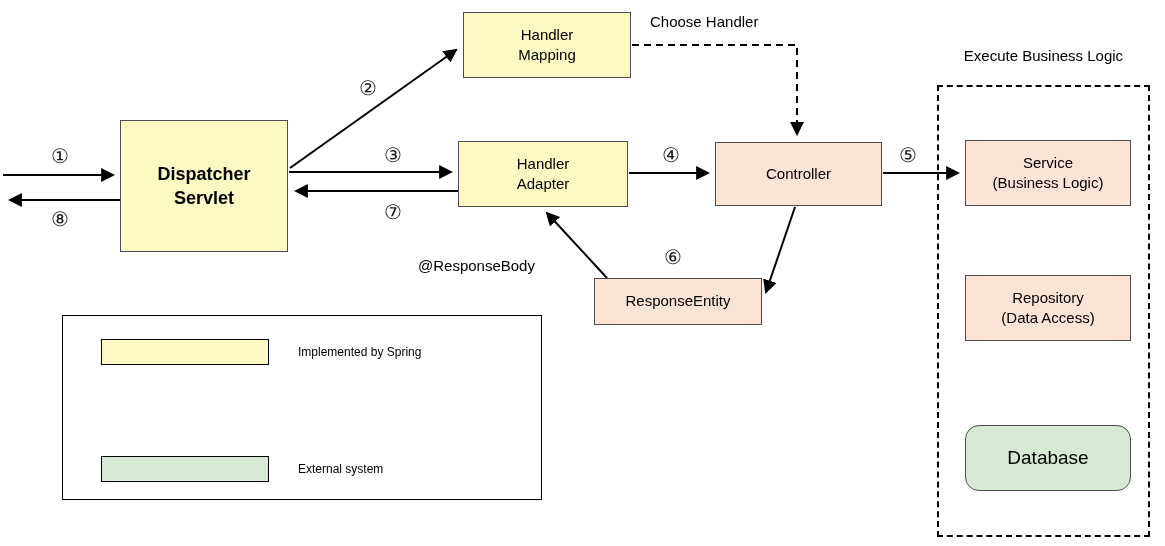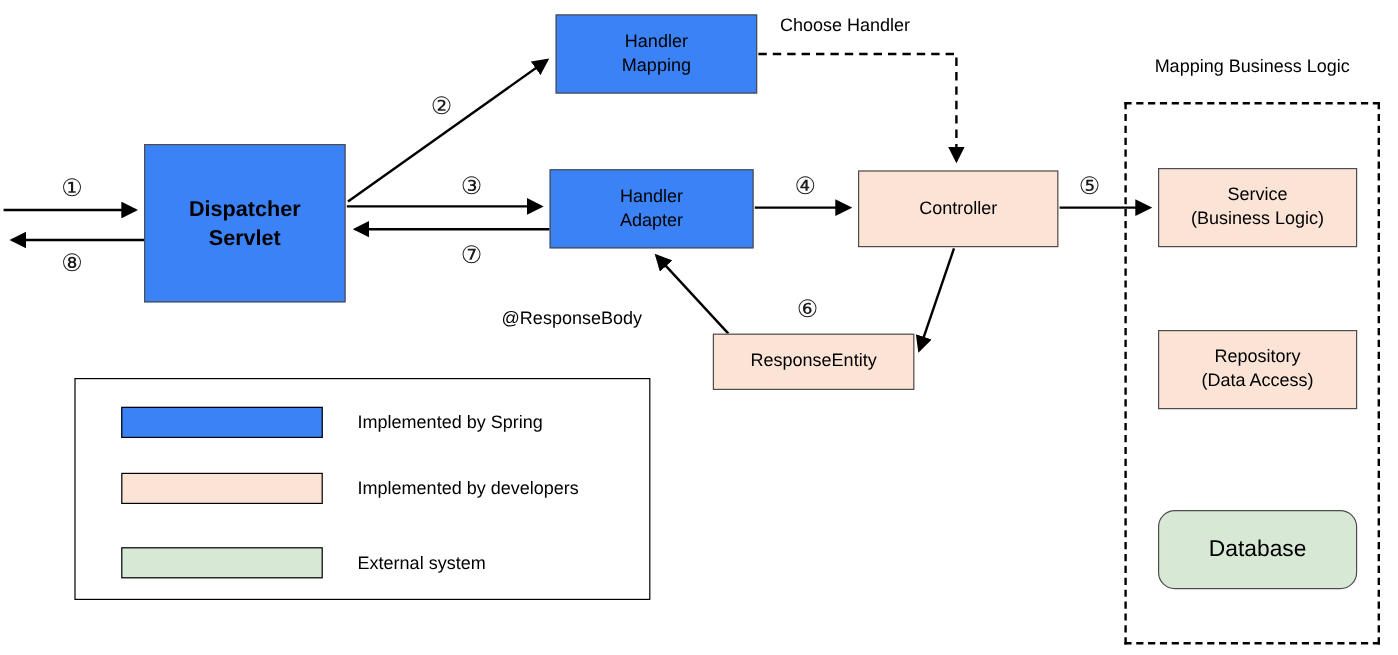--- a/index.html
+++ b/index.html
@@ -13,21 +13,21 @@
   }
   .node{
     position:absolute;
     display:flex;align-items:center;justify-content:center;
     text-align:center;
     font-size:15px;line-height:1.35;
     white-space:pre-line;
     border:1px solid #4d4d4d;
     box-sizing:border-box;
   }
-  .spring{background:#3b82f6;}
+  .spring{background:#fef9c3;}
   .dev{background:#fbe3d6;}
   .ext{background:#d7e9d5;}
   .bold-node{font-weight:bold;font-size:18px;}
   .big-node{font-size:19px;border-radius:14px;}
   .exec-container{
     position:absolute;
     left:937px;top:85px;width:213px;height:452px;
     border:2px dashed #000;
     box-sizing:border-box;
     background:transparent;
@@ -55,21 +55,21 @@
     position:absolute;left:38px;
     display:flex;align-items:center;
   }
   .legend-swatch{
     width:168px;height:26px;
     border:1px solid #000;
     box-sizing:border-box;
   }
   .legend-label{
     margin-left:29px;
-    font-size:15px;
+    font-size:12px;
     white-space:nowrap;
   }
   svg.wires{
     position:absolute;left:0;top:0;width:1165px;height:546px;
     pointer-events:none;
   }
 </style>
 </head>
 <body>
 
@@ -97,21 +97,21 @@
     <line x1="883" y1="173" x2="958" y2="173" stroke="#000" stroke-width="2" marker-end="url(#arrow)"></line>
 
     <line x1="795" y1="207" x2="766" y2="292" stroke="#000" stroke-width="2" marker-end="url(#arrow)"></line>
 
     <line x1="607" y1="278" x2="547" y2="213" stroke="#000" stroke-width="2" marker-end="url(#arrow)"></line>
 
     <path d="M632,45 L797,45 L797,134" fill="none" stroke="#000" stroke-width="2" stroke-dasharray="7 5" marker-end="url(#arrow)"></path>
   </svg>
 
   <div class="exec-container"></div>
-  <div class="free-label" style="left:937px;top:47px;width:213px;text-align:center;">Mapping Business Logic</div>
+  <div class="free-label" style="left:937px;top:47px;width:213px;text-align:center;">Execute Business Logic</div>
 
   <div class="node spring bold-node" style="left:120px;top:120px;width:168px;height:132px;">Dispatcher
 Servlet</div>
 
   <div class="node spring" style="left:463px;top:12px;width:168px;height:66px;">Handler
 Mapping</div>
 
   <div class="node spring" style="left:458px;top:141px;width:170px;height:66px;">Handler
 Adapter</div>
 
@@ -137,23 +137,19 @@
   <div class="step" style="left:893px;top:142px;">⑤</div>
   <div class="step" style="left:658px;top:244px;">⑥</div>
   <div class="step" style="left:378px;top:199px;">⑦</div>
   <div class="step" style="left:45px;top:206px;">⑧</div>
 
   <div class="legend-box">
     <div class="legend-row" style="top:23px;">
       <div class="legend-swatch spring"></div>
       <div class="legend-label">Implemented by Spring</div>
     </div>
-    <div class="legend-row" style="top:78px;">
-      <div class="legend-swatch dev"></div>
-      <div class="legend-label">Implemented by developers</div>
-    </div>
     <div class="legend-row" style="top:140px;">
       <div class="legend-swatch ext"></div>
       <div class="legend-label">External system</div>
     </div>
   </div>
 
 </div>
 
 </body></html>

